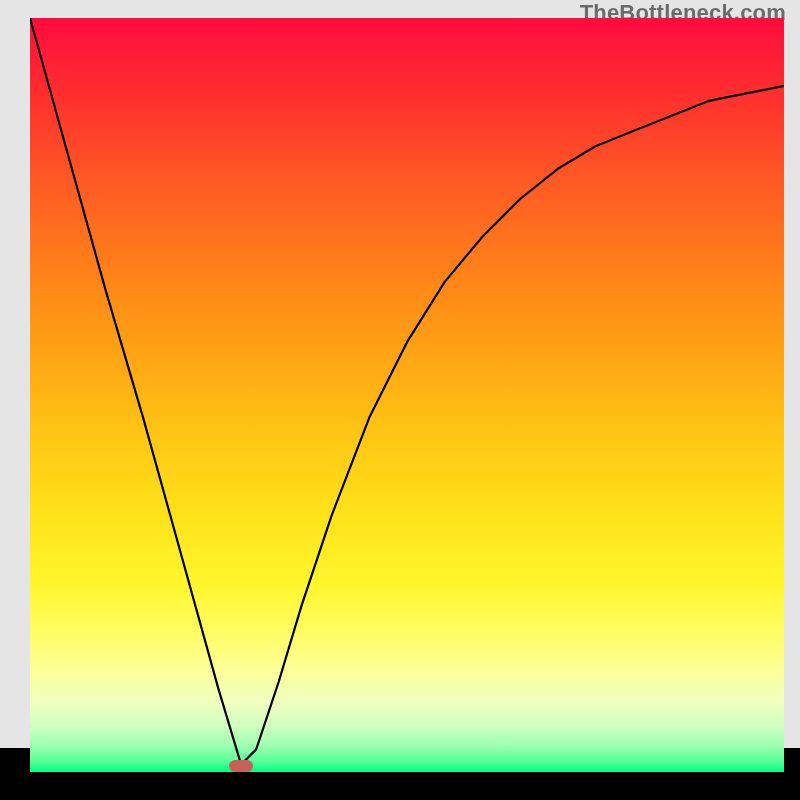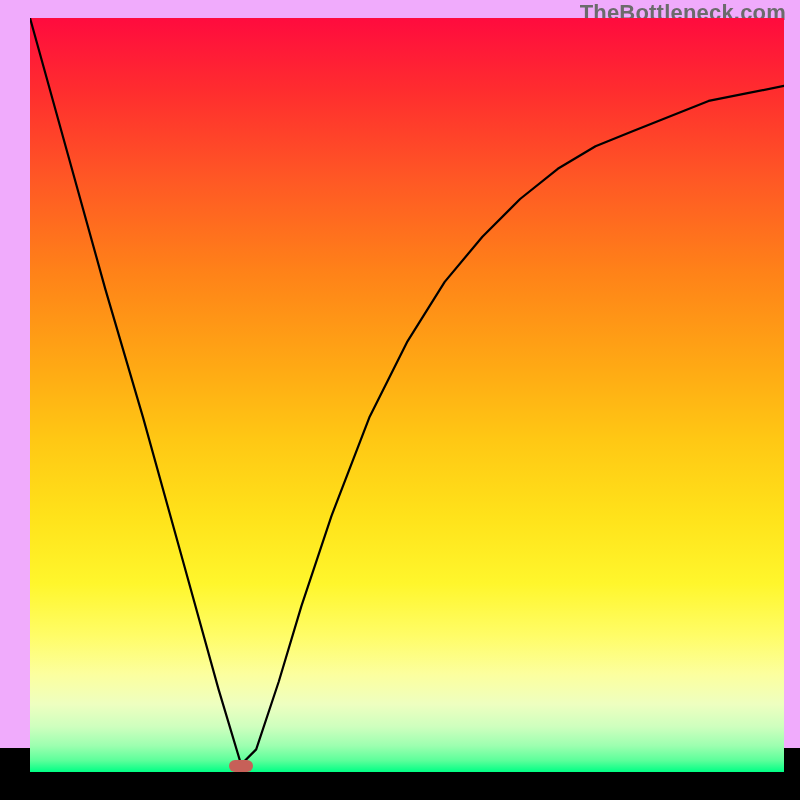--- a/index.html
+++ b/index.html
@@ -8,21 +8,21 @@
     width: 800px;
     height: 800px;
     background: #000;
     overflow: hidden;
     font-family: Arial, Helvetica, sans-serif;
   }
   .frame {
     position: relative;
     width: 800px;
     height: 748px;
-    background: #f0abfc;
+    background: #e5e5e5;
   }
   .plot {
     position: absolute;
     left: 30px;
     top: 18px;
     width: 754px;
     height: 754px;
     background: linear-gradient(to bottom,
       #ff0b3e 0%,
       #ff2e2e 10%,

